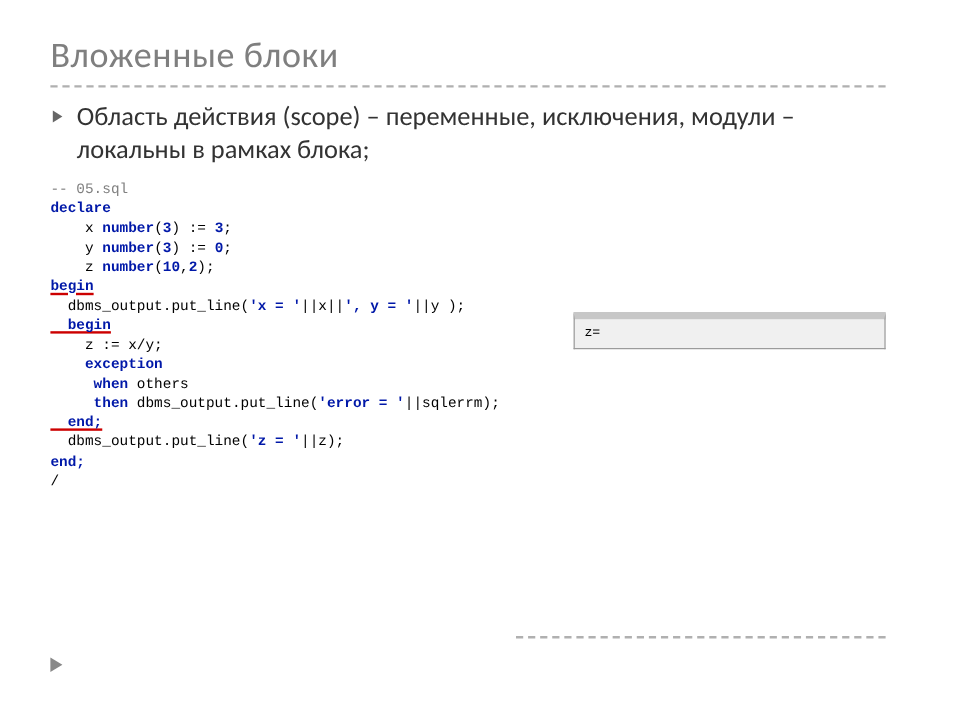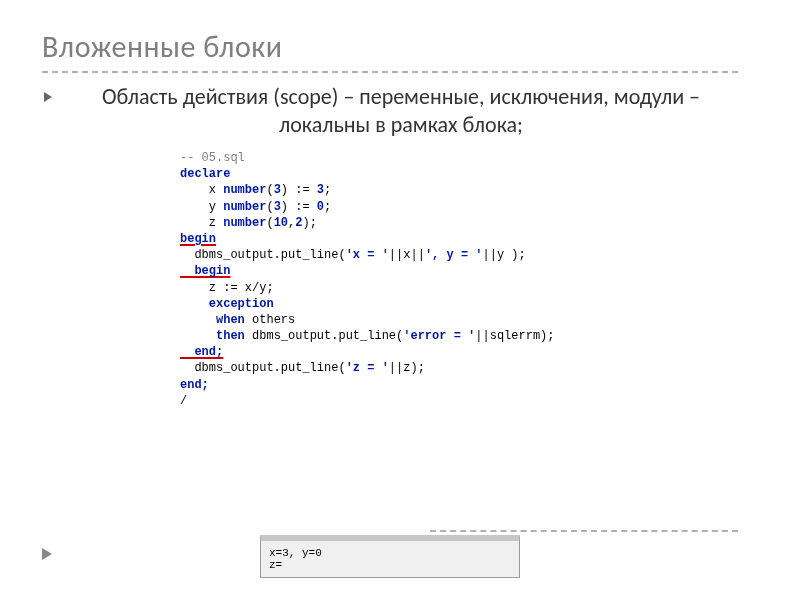--- a/index.html
+++ b/index.html
@@ -28,21 +28,20 @@
   }
   .hr {
     border: none;
     border-top: 2px dashed #b0b0b0;
     margin: 0 0 10px 0;
   }
   ul.bullets {
     margin: 0 0 12px 0;
     padding: 0 0 0 18px;
     list-style: none;
-    text-align: center;
   }
   ul.bullets li {
     position: relative;
     font-size: 22px;
     line-height: 1.25;
     color: #333;
     margin-bottom: 6px;
     padding-left: 4px;
   }
   ul.bullets li::before {
@@ -50,23 +49,22 @@
     position: absolute;
     left: -16px;
     top: 9px;
     width: 0; height: 0;
     border-left: 8px solid #666;
     border-top: 5px solid transparent;
     border-bottom: 5px solid transparent;
   }
   .content-row {
     display: flex;
-    align-items: center;
+    align-items: flex-start;
     gap: 16px;
-    flex-direction: column;
   }
   pre.code {
     font-family: "Courier New", monospace;
     font-size: 12px;
     line-height: 1.35;
     background: #fff;
     margin: 0;
     white-space: pre;
     flex: 0 0 auto;
     width: 420px;
@@ -143,21 +141,20 @@
 <span class="plain">    z := x/y;</span>
 <span class="kw">    exception</span>
 <span class="plain">     </span><span class="kw">when</span><span class="plain"> others</span>
 <span class="plain">     </span><span class="kw">then</span><span class="plain"> dbms_output.put_line(</span><span class="str">'error = '</span><span class="plain">||sqlerrm);</span>
 <span class="kw underline-red">  end;</span>
 <span class="plain">  dbms_output.put_line(</span><span class="str">'z = '</span><span class="plain">||z);</span>
 <span class="kw">end;</span>
 <span class="plain">/</span></pre>
 
     <div class="output-box">
-      <div class="line">x=3, y=0</div>
       <div class="line">z=</div>
     </div>
 
   </div>
 
   <hr class="footer-rule">
   <div class="footer-marker"></div>
 
 </div>
 

